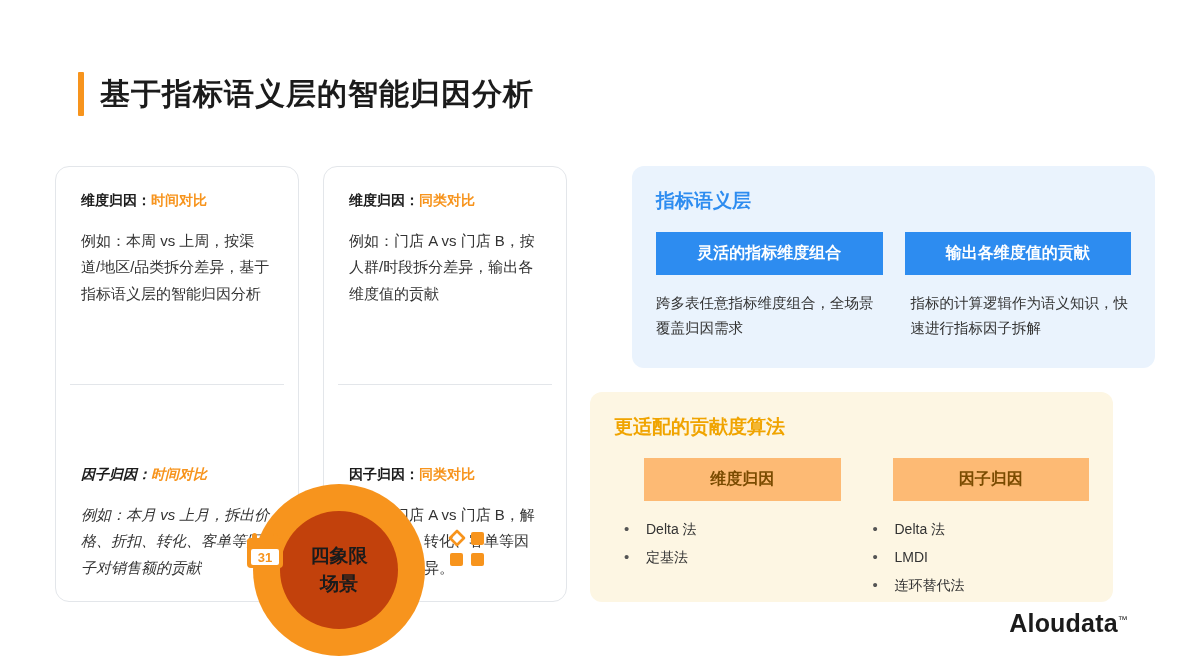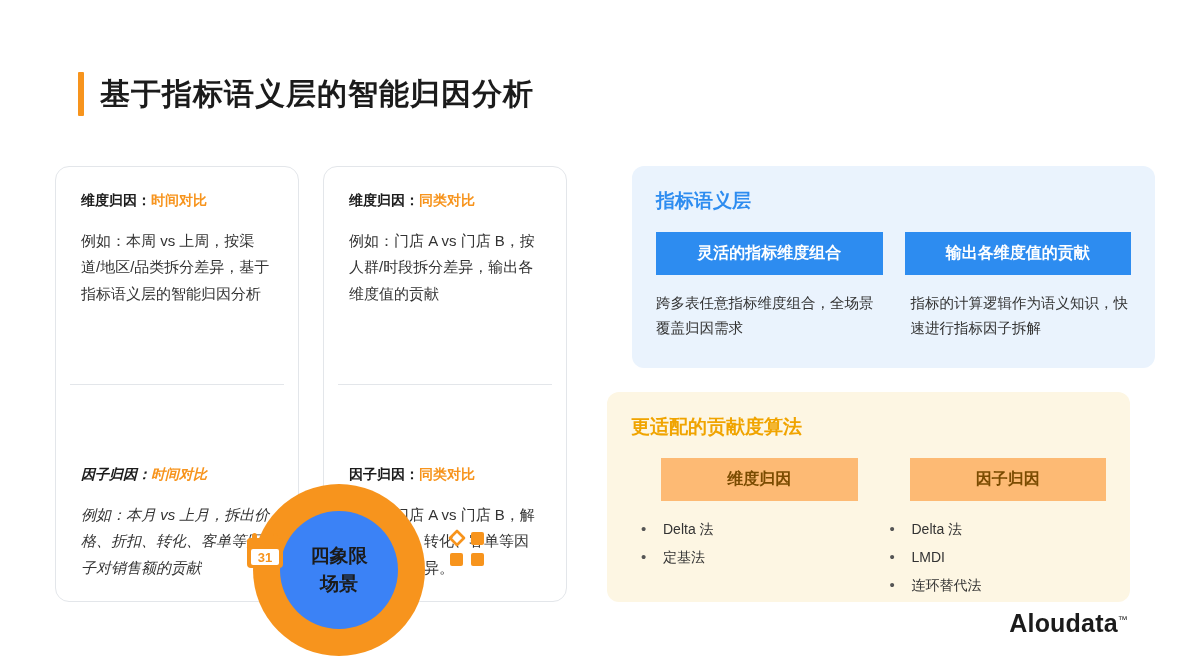--- a/index.html
+++ b/index.html
@@ -60,42 +60,42 @@
   
   .donut {
     position:absolute; left:198px; top:318px;
     width:172px; height:172px; border-radius:50%;
     background:#F7941D;
     display:flex; align-items:center; justify-content:center;
     z-index:5;
   }
   .donut-inner {
     width:118px; height:118px; border-radius:50%;
-    background:#3b82f6;
+    background:#c2410c;
     display:flex; flex-direction:column; align-items:center; justify-content:center;
     font-size:19px; font-weight:bold; color:#1b1b1b; line-height:1.5;
   }
 
   
   .cal-icon {
     position:absolute; left:190px; top:366px; width:40px; height:38px; z-index:6;
   }
   .dots-icon {
     position:absolute; left:392px; top:363px; width:40px; height:40px; z-index:6;
   }
 
   
   .panel-blue {
     position:absolute; left:632px; top:166px;
     width:523px; height:202px;
     background:#eaf3fd; border-radius:12px;
     padding:22px 24px;
   }
   .panel-yellow {
-    position:absolute; left:607px; top:392px;
+    position:absolute; left:590px; top:392px;
     width:523px; height:210px;
     background:#fdf6e3; border-radius:12px;
     padding:22px 24px;
   }
   .panel-title {
     font-size:19px; font-weight:bold; margin-bottom:18px;
   }
   .panel-blue .panel-title { color:#2D8CF0; }
   .panel-yellow .panel-title { color:#F0A400; }
 

